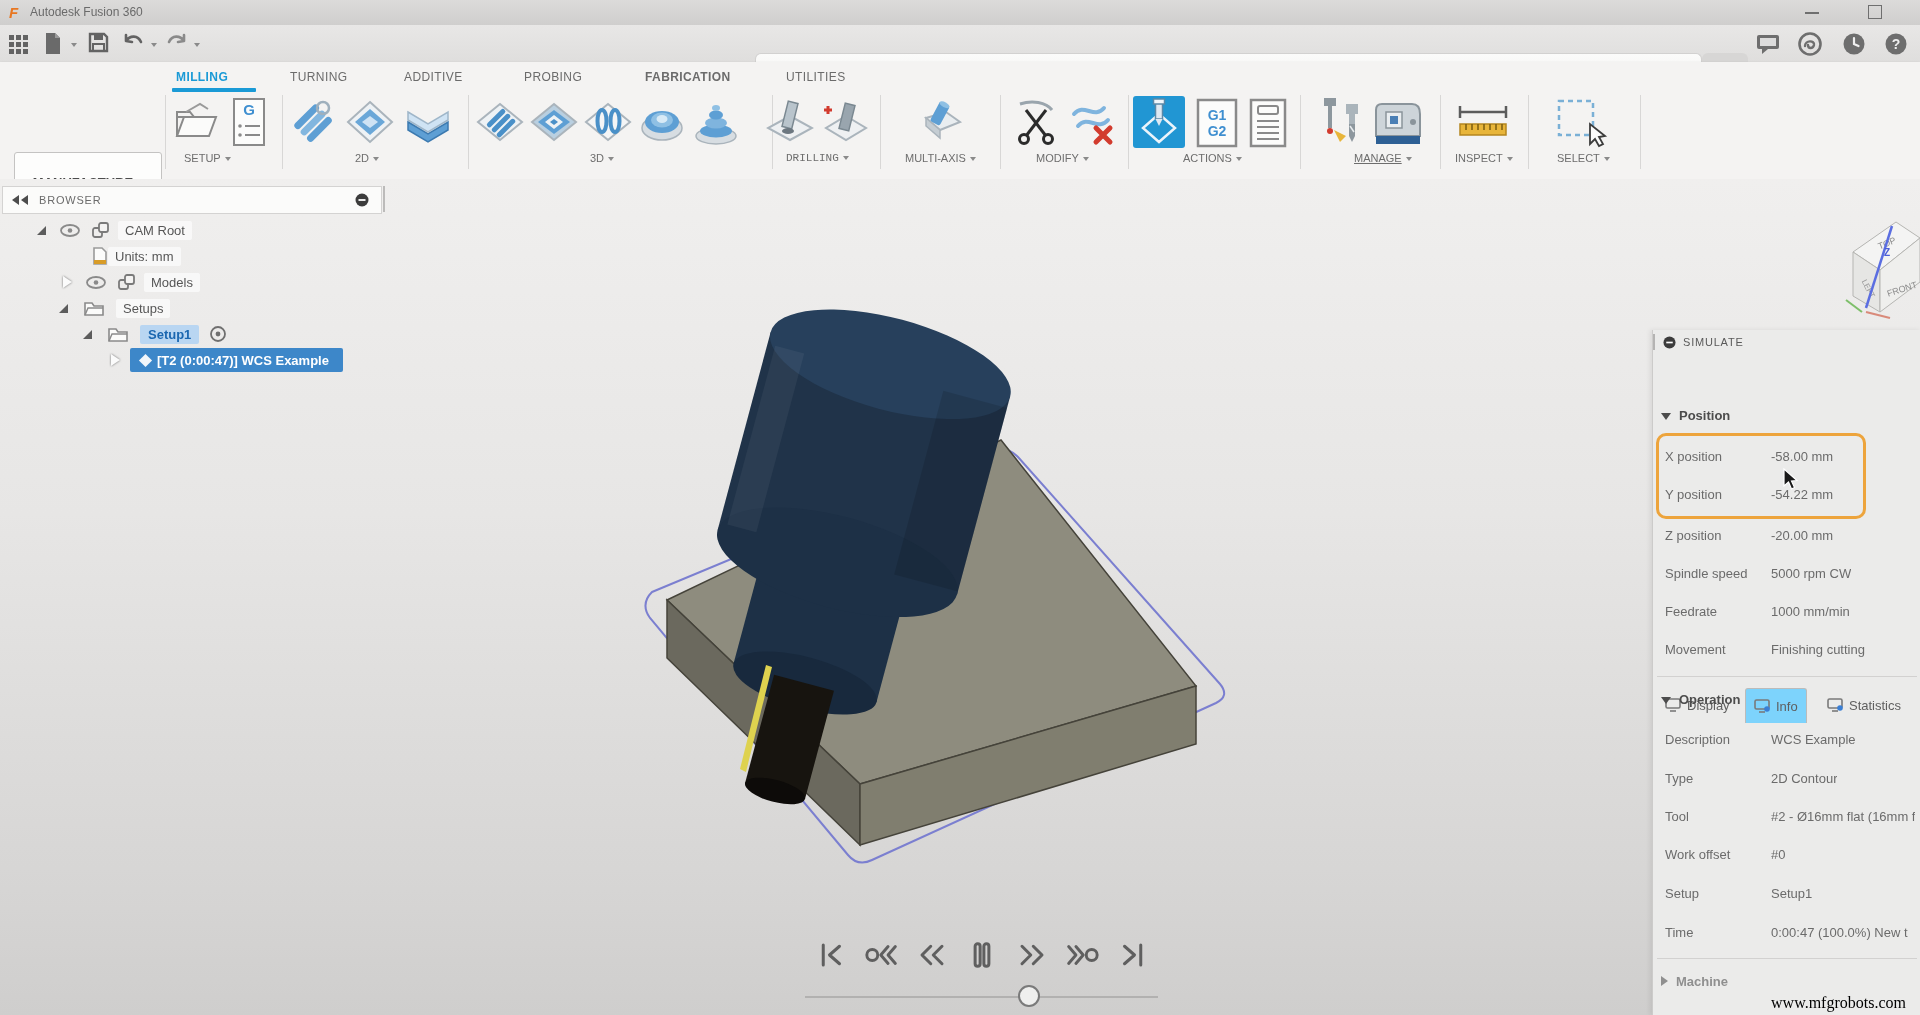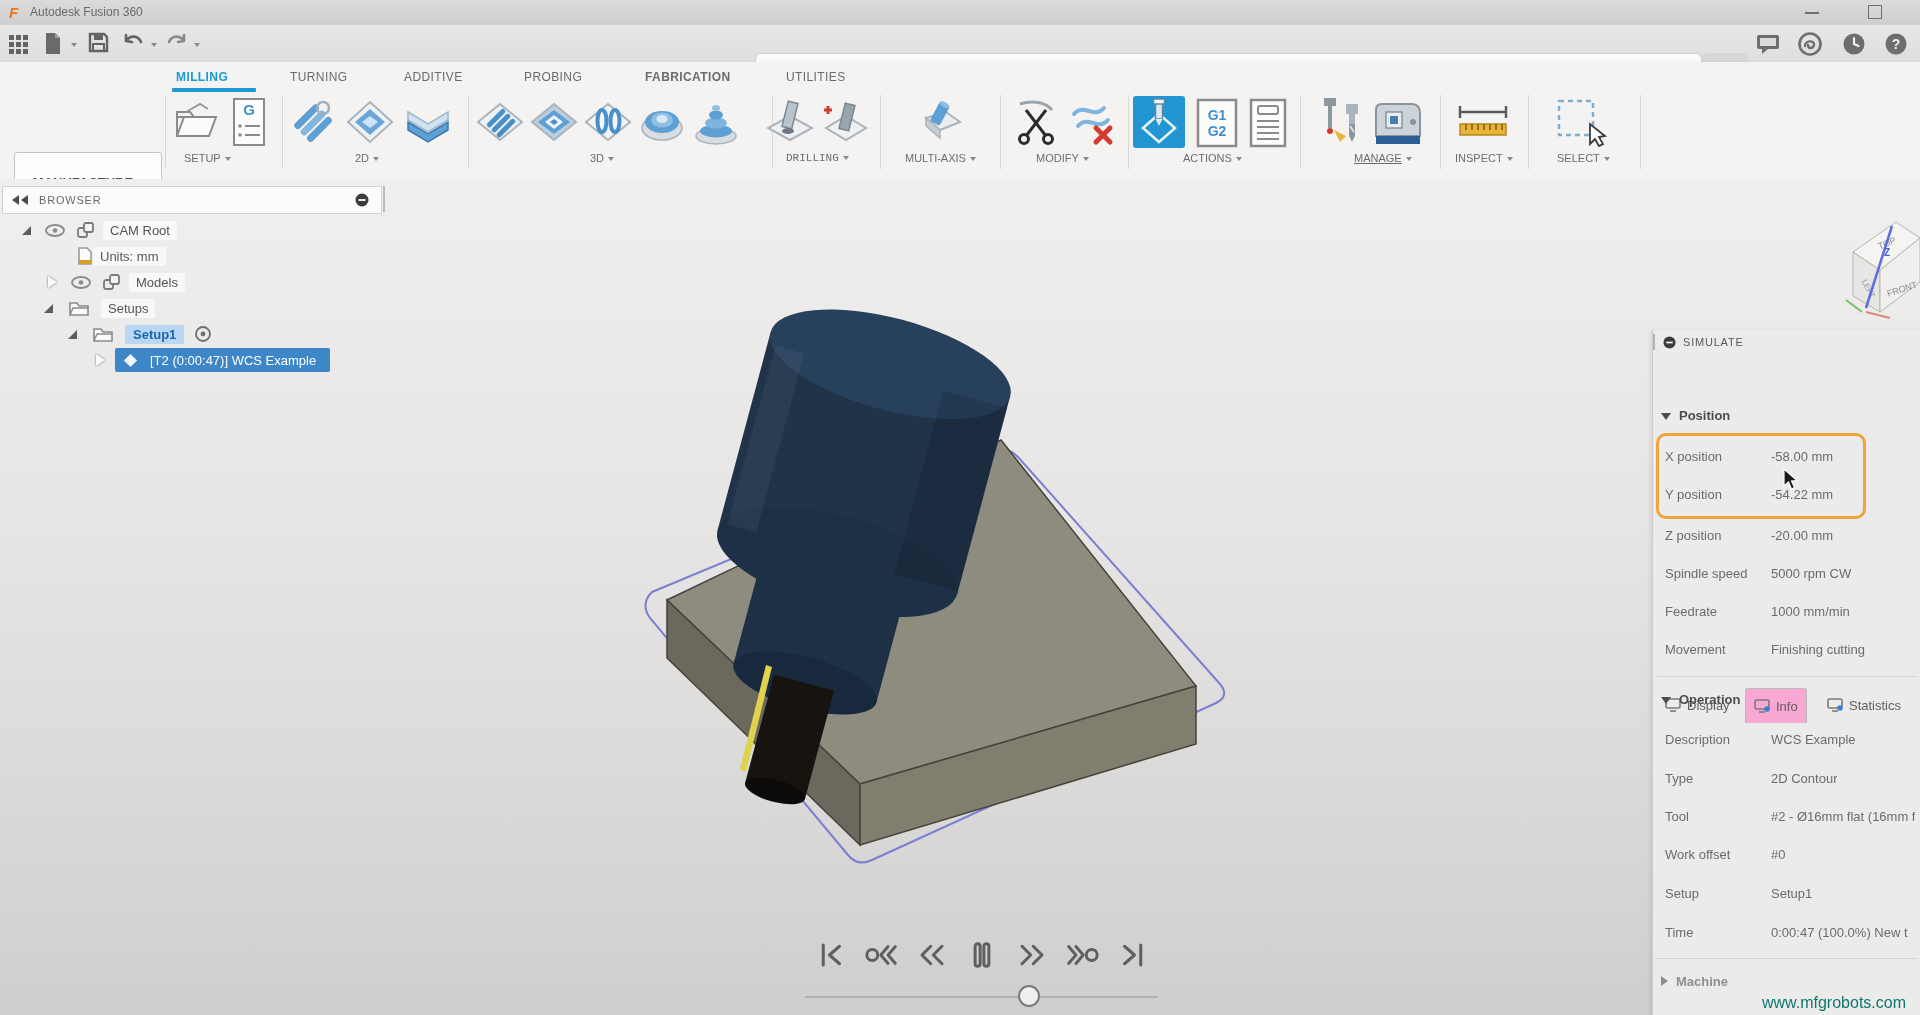--- a/index.html
+++ b/index.html
@@ -38,26 +38,26 @@
   .hlbox{background:#b9d6f2;color:#1b67b0;font-weight:bold;padding:2px 8px;border-radius:2px;}
   
   #simpanel{left:1652px;top:330px;width:268px;height:685px;background:#ebebea;border-left:1px solid #cccbca;box-shadow:-2px 0 5px rgba(0,0,0,.08);}
   .sp-row{position:absolute;left:0;width:268px;height:22px;font-size:13px;color:#6b6b6b;}
   .sp-label{position:absolute;left:12px;top:0;}
   .sp-value{position:absolute;left:118px;top:0;white-space:nowrap;overflow:hidden;max-width:148px;}
   .sec-head{font-size:13px;font-weight:bold;color:#4c4c4c;text-align:right;}
   .tri-sec-down{display:inline-block;width:0;height:0;border-left:5px solid transparent;border-right:5px solid transparent;border-top:7px solid #4c4c4c;margin-right:8px;}
   .tri-sec-right{display:inline-block;width:0;height:0;border-top:5px solid transparent;border-bottom:5px solid transparent;border-left:7px solid #8f8f8f;margin-right:8px;}
   .simtab{position:absolute;top:358px;height:34px;display:flex;align-items:center;font-size:13px;color:#5f5f5f;padding:0 8px;}
-  .simtab.active{background:#f9a8d4;border:1px solid #bcbbba;border-bottom:none;border-radius:3px 3px 0 0;}
+  .simtab.active{background:#7dd3fc;border:1px solid #bcbbba;border-bottom:none;border-radius:3px 3px 0 0;}
   .divline{position:absolute;left:4px;width:260px;height:1px;background:#d2d1d0;}
   #orangebox{position:absolute;left:3px;top:103px;width:204px;height:80px;border:3px solid #eda43c;border-radius:10px;}
   
   .pbtn{width:40px;height:40px;display:flex;align-items:center;justify-content:center;}
-  .wm{font-family:Liberation Sans, sans-serif;font-size:16px;color:#0f766e;}
+  .wm{font-family:Liberation Serif, serif;font-size:16px;color:#000000;}
 </style>
 </head>
 <body>
 
 <div id="app">
 
   <div class="abs" id="titlebar">
     <span class="abs" style="left:9px;top:4px;font-size:15px;font-weight:bold;font-style:italic;color:#e87722;">F</span>
     <span class="abs t" style="left:30px;top:5px;">Autodesk Fusion 360</span>
     <div class="abs" style="left:1805px;top:12px;width:14px;height:2px;background:#6f6f6f;"></div>
@@ -412,21 +412,21 @@
         <polygon points="17,1 17,11 10,6" fill="#4c4c4c"></polygon>
     </svg>
     <span style="margin-left:10px;">BROWSER</span>
     <svg class="abs" style="left:352px;top:6px;" width="14" height="14" viewBox="0 0 14 14">
       <circle cx="7" cy="7" r="6.5" fill="#3c3c3c"></circle>
         <line x1="3.5" y1="7" x2="10.5" y2="7" stroke="#fff" stroke-width="1.8"></line>
     </svg>
   </div>
   <div class="abs" style="left:383px;top:186px;width:2px;height:26px;background:#bcbbba;"></div>
 
-  <div class="abs" style="left:0;top:217px;width:390px;">
+  <div class="abs" style="left:0;top:217px;width:390px;padding-left:15px;">
 
     <div class="trow">
       <span class="tri-exp" style="margin-left:22px;"></span>
       <svg style="margin-left:14px;" width="20" height="13" viewBox="0 0 20 13">
           <ellipse cx="10" cy="6.5" rx="9" ry="5.5" fill="none" stroke="#8a8a8a" stroke-width="1.8"></ellipse>
           <circle cx="10" cy="6.5" r="2.3" fill="#8a8a8a"></circle>
         </svg>
       <svg style="margin-left:12px;" width="17" height="16" viewBox="0 0 17 16">
           <rect x="1" y="6" width="9" height="9" rx="2" fill="none" stroke="#7a7a7a" stroke-width="1.8"></rect>
           <rect x="7" y="1" width="9" height="9" rx="2" fill="#f4f3f2" stroke="#7a7a7a" stroke-width="1.8"></rect>
@@ -477,21 +477,21 @@
           <circle cx="9" cy="9" r="2.4" fill="#6f6f6f"></circle>
         </svg>
     </div>
 
     <div class="trow">
       <span class="tri-col" style="margin-left:96px;"></span>
       <div class="selrow" style="margin-left:10px;height:24px;padding:0 14px 0 8px;">
         <svg width="15" height="15" viewBox="0 0 16 16">
             <polygon points="8,1 15,8 8,15 1,8" fill="#f2f6fa"></polygon>
           </svg>
-        <span style="margin-left:12px;">[T2 (0:00:47)] WCS Example</span>
+        <span style="margin-left:4px;font-weight:bold;">[T2 (0:00:47)] WCS Example</span>
       </div>
     </div>
   </div>
 
   <div class="abs" id="simpanel">
 
     <div class="abs" style="left:0;top:4px;width:2px;height:16px;background:#b5b4b3;"></div>
     <svg class="abs" style="left:10px;top:6px;" width="13" height="13" viewBox="0 0 14 14">
       <circle cx="7" cy="7" r="6.5" fill="#3c3c3c"></circle>
         <line x1="3.5" y1="7" x2="10.5" y2="7" stroke="#fff" stroke-width="1.8"></line>

